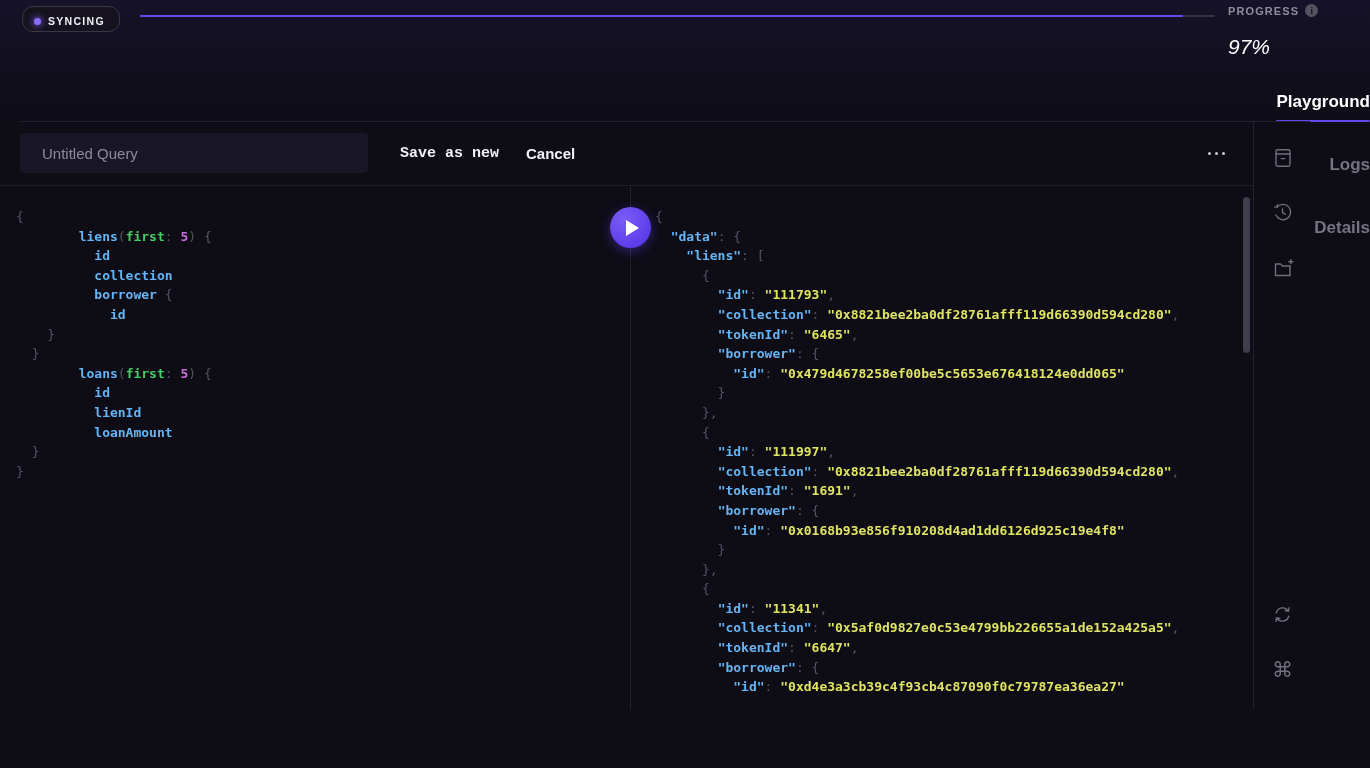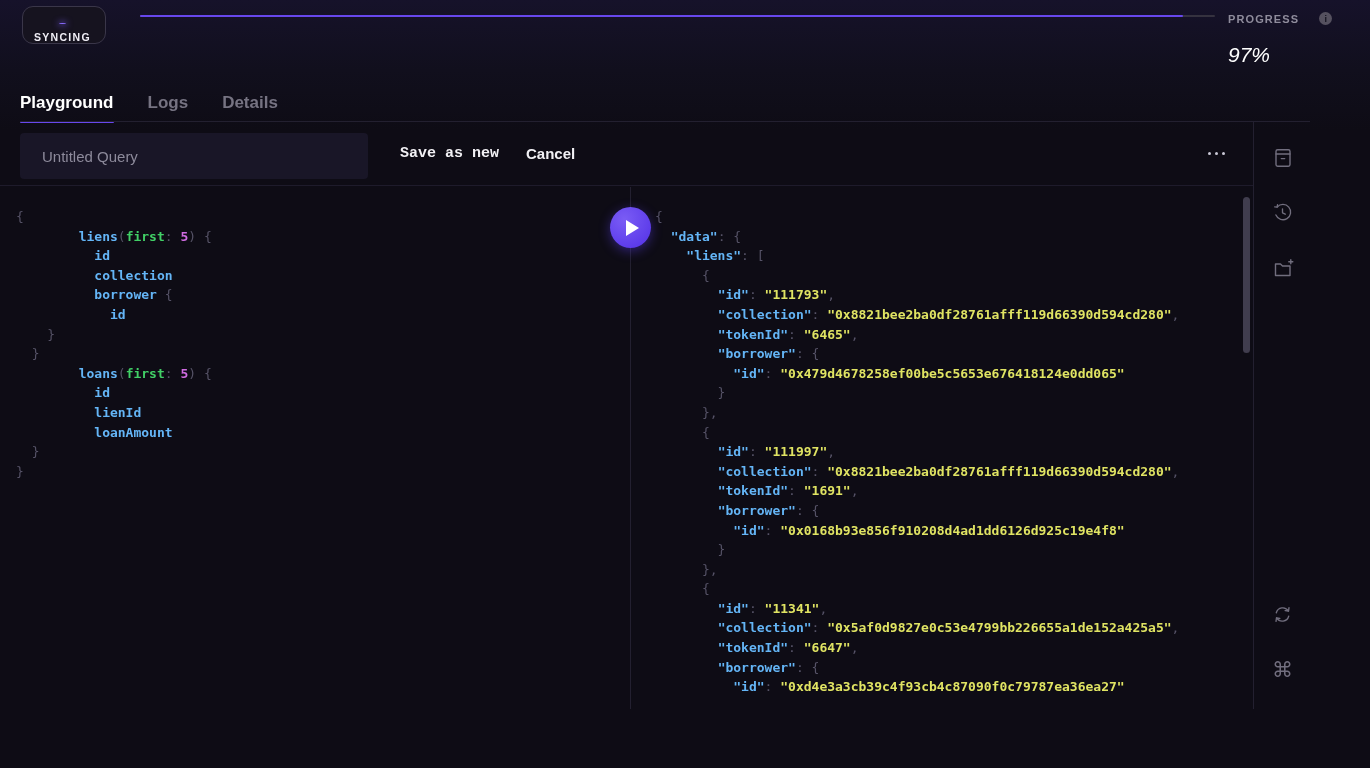--- a/index.html
+++ b/index.html
@@ -1,48 +1,48 @@
 <!DOCTYPE html>
 <html style="--accent: #6747ed; --syntax-field: #64b5f6; --syntax-argument: #41cf66; --syntax-number: #cf6be0; --syntax-string: #e0e463; --syntax-punct: #565367;"><head>
 <meta charset="utf-8">
 <style>
   html,body{margin:0;padding:0;background:#0e0c15;}
   .page{position:relative;width:1370px;height:768px;overflow:hidden;
         font-family:"Liberation Sans",sans-serif;
         background:linear-gradient(180deg,#16122a 0%,#110f1d 70px,#0e0c15 130px);}
   
   .sync-pill{position:absolute;left:22px;top:6px;height:20px;display:flex;align-items:center;
-             gap:7px;padding:16px 14px 0 11px;border:1px solid #3a3649;border-radius:11px;
-             background:#16131f;flex-direction:column;}
+             gap:7px;padding:4px 14px 0 11px;border:1px solid #3a3649;border-radius:11px;
+             background:#16131f;}
   .sync-dot{width:7px;height:7px;border-radius:50%;background:#8b6cff;
             box-shadow:0 0 6px 1px rgba(124,95,251,.8);}
   .sync-label{color:#f0eef6;font-size:10.5px;font-weight:bold;letter-spacing:1.3px;}
   .progress-track{position:absolute;left:140px;top:15px;width:1075px;height:2px;
                   background:#35323f;border-radius:1px;}
   .progress-fill{height:100%;background:var(--accent,#6747ed);border-radius:1px;}
   .progress-meta{position:absolute;left:1228px;top:0;}
-  .progress-label-row{display:flex;align-items:center;gap:20px;margin-top:12px;}
+  .progress-label-row{display:flex;align-items:center;gap:6px;margin-top:4px;}
   .progress-label{color:#8f8c9c;font-size:11px;font-weight:bold;letter-spacing:1.1px;}
   .info-icon{width:13px;height:13px;border-radius:50%;background:#55515f;color:#15121f;
              font-size:9px;font-weight:bold;display:flex;align-items:center;justify-content:center;
              font-style:normal;cursor:pointer;}
   .progress-value{color:#ffffff;font-size:21px;margin-top:18px;font-style:italic;}
   
   .tabbar{position:absolute;top:92px;left:0;width:1370px;height:30px;box-sizing:border-box;
-          padding-left:20px;margin:0;display:flex;gap:34px;align-items:flex-end;}
+          padding-left:20px;margin:0;display:flex;gap:34px;align-items:flex-end;flex-direction:column;}
   .tabbar-rule{position:absolute;left:20px;top:121px;width:1290px;height:1px;background:#232030;}
   .tab{font-size:17px;font-weight:bold;color:#767382;padding-bottom:9px;position:relative;
        cursor:pointer;}
   .tab.active{color:#ffffff;}
   .tab.active::after{content:"";position:absolute;left:0;right:0;bottom:-1px;height:2.5px;
        background:var(--accent,#6747ed);border-radius:2px;}
   
   .toolbar{position:absolute;top:122px;left:0;width:1253px;height:64px;box-sizing:border-box;
            border-bottom:1px solid #1e1b2b;display:flex;align-items:center;}
-  .query-name-input{position:absolute;left:20px;top:11px;width:348px;height:46px;
+  .query-name-input{position:absolute;left:20px;top:11px;width:348px;height:40px;
            box-sizing:border-box;background:#191627;border:none;border-radius:4px;
            padding:0 16px 0 22px;color:#ffffff;font-size:15px;outline:none;
            font-family:"Liberation Sans",sans-serif;}
   .query-name-input::placeholder{color:#8d8a9b;}
   .toolbar-btn{background:none;border:none;color:#f2f1f5;font-size:15px;font-weight:bold;
            cursor:pointer;font-family:"Liberation Sans",sans-serif;padding:0;}
   .btn-save{margin-left:400px;font-family:Liberation Mono, monospace;}
   .btn-cancel{margin-left:27px;}
   .more-btn{margin-left:auto;margin-right:26px;background:none;border:none;cursor:pointer;
            display:flex;gap:4px;padding:6px 2px;}

